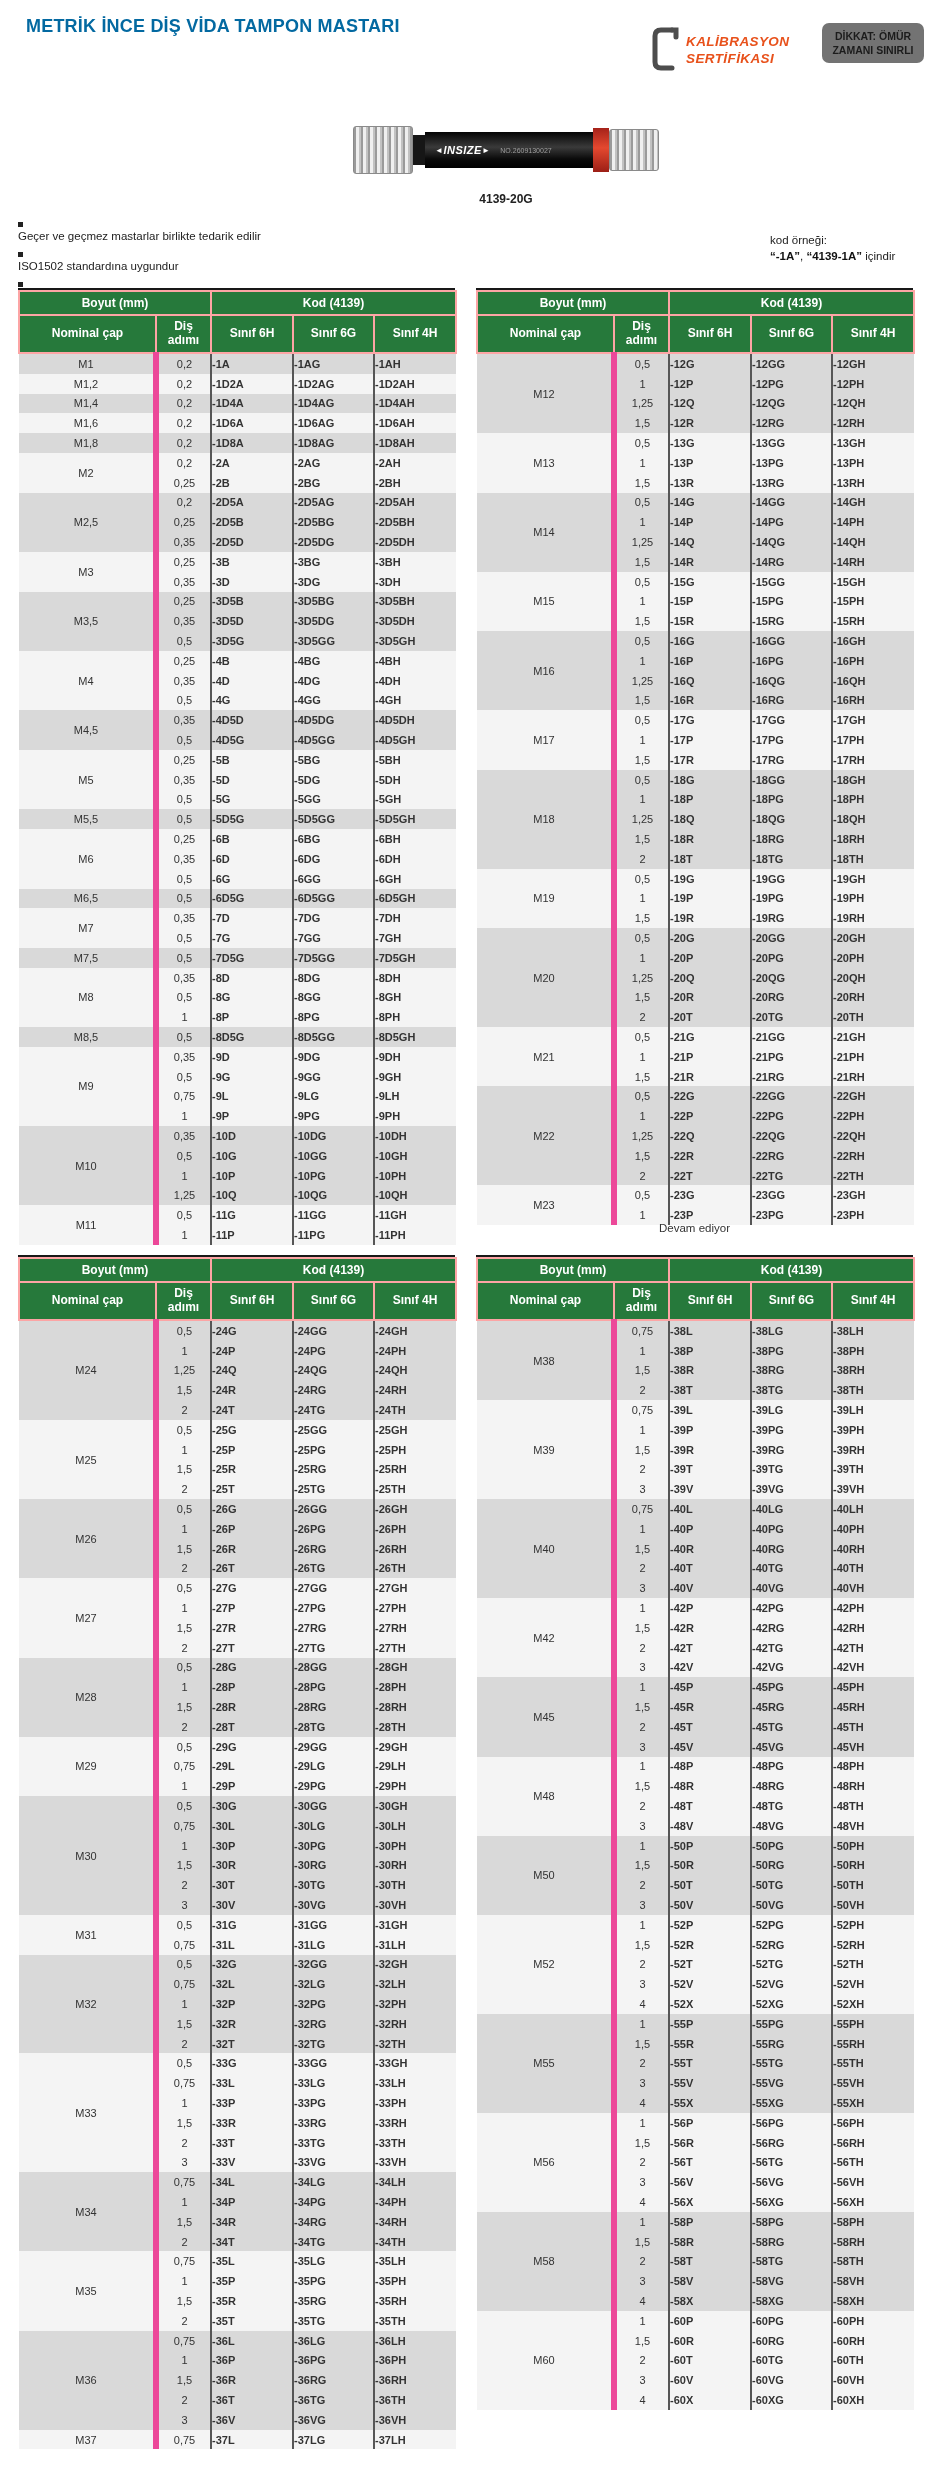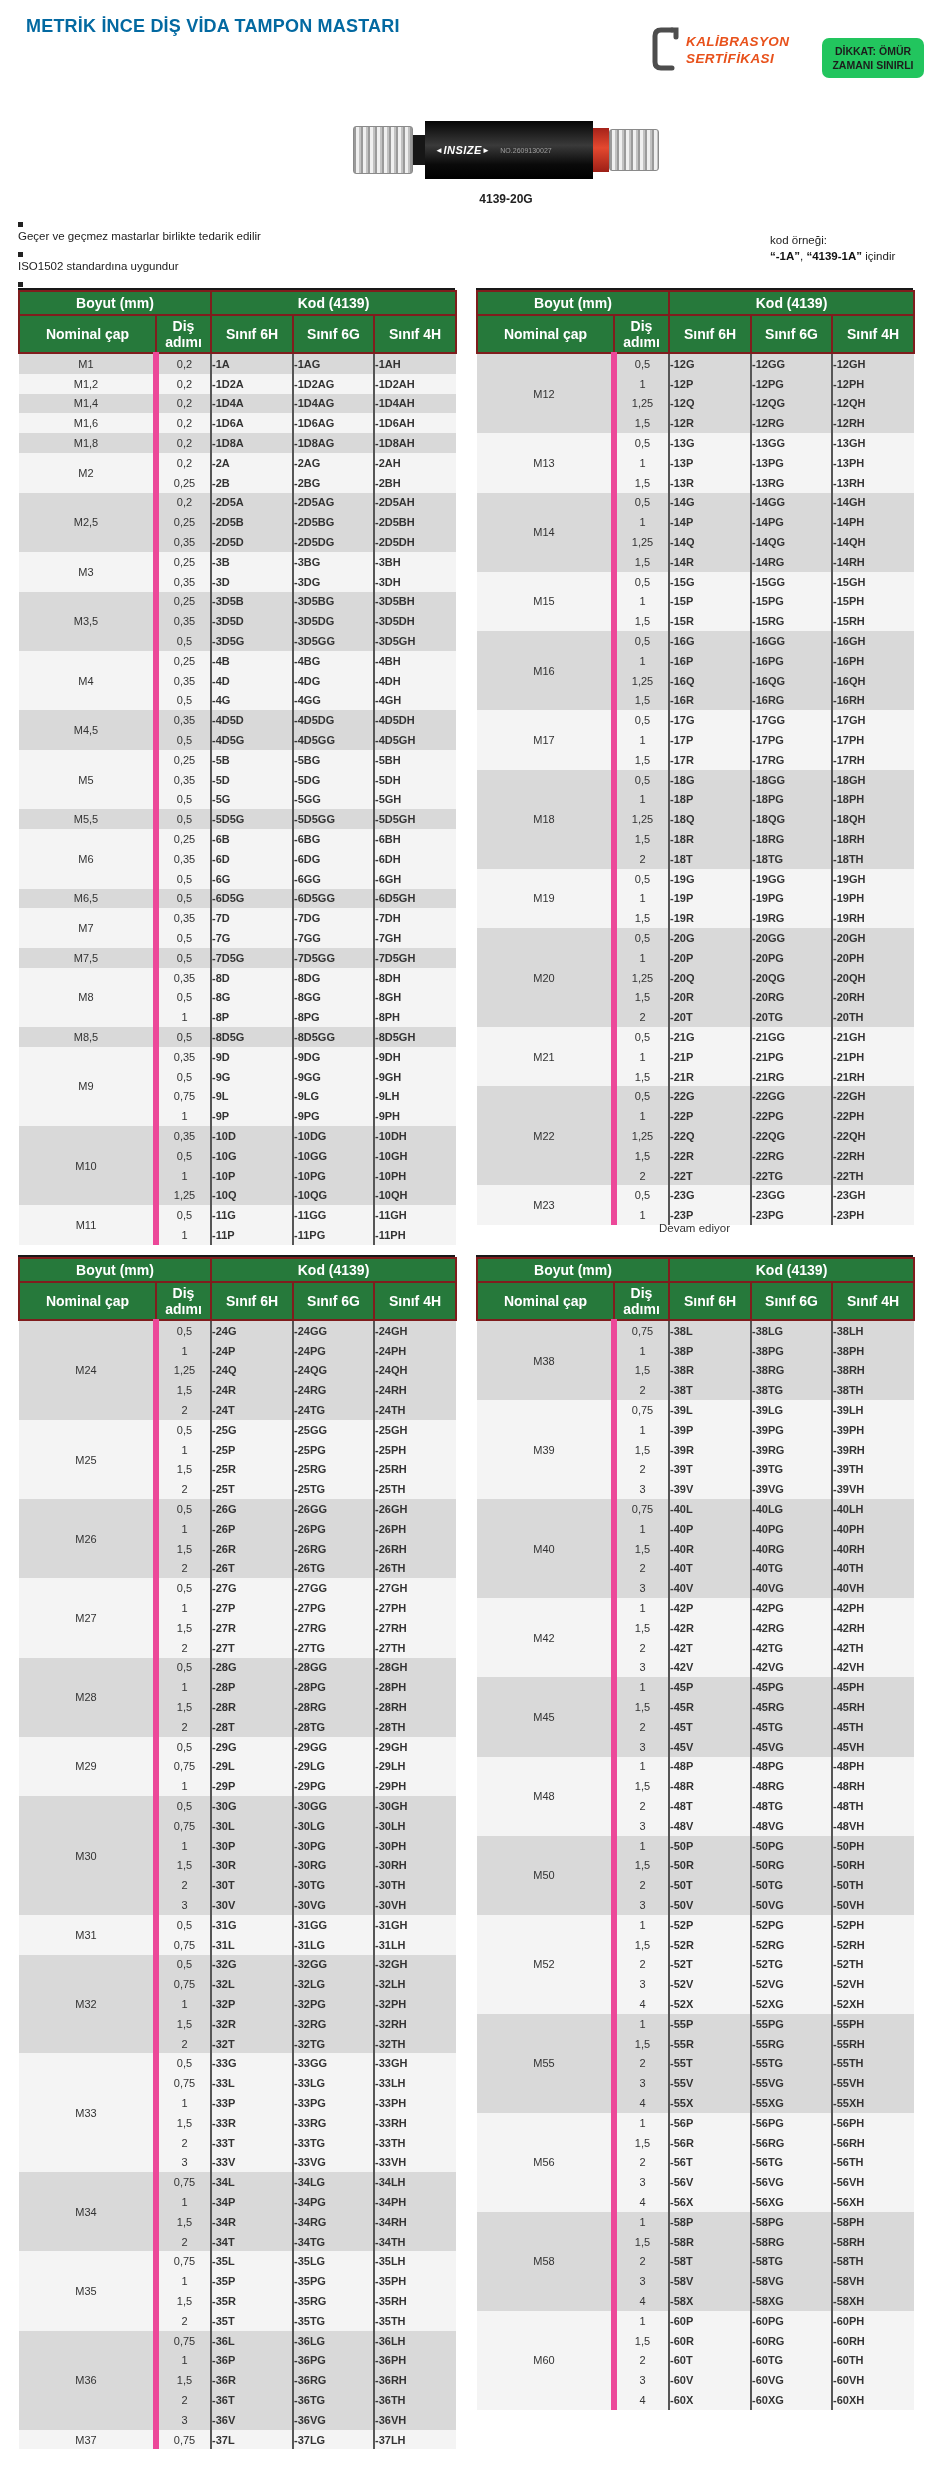--- a/index.html
+++ b/index.html
@@ -4,51 +4,51 @@
 <style>
   html,body{margin:0;padding:0;background:#ffffff;}
   body{font-family:"Liberation Sans", sans-serif;}
   #page{position:relative;width:928px;height:2465px;background:#fff;overflow:hidden;}
 
   
   .page-title{position:absolute;left:26px;top:16px;font-size:18px;font-weight:bold;color:#0369a1;letter-spacing:.2px;}
   .cert-badge{position:absolute;left:650px;top:26px;display:flex;align-items:center;gap:6px;}
   .cert-icon{flex:0 0 auto;}
   .cert-text{color:#e8511b;font-style:italic;font-weight:bold;font-size:13.5px;line-height:1.25;letter-spacing:.4px;}
-  .warn-badge{position:absolute;left:822px;top:38px;width:96px;background:#22c55e;border-radius:7px;
+  .warn-badge{position:absolute;left:822px;top:23px;width:96px;background:#737373;border-radius:7px;
               padding:6px 3px;text-align:center;font-size:10.5px;font-weight:bold;color:#1c1c1c;line-height:1.35;}
 
   
   .figure{position:absolute;left:340px;top:112px;width:332px;height:76px;display:flex;align-items:center;justify-content:center;}
   .thread{background:repeating-linear-gradient(90deg,#9a9a9a 0 2px,#efefef 2px 5px,#c2c2c2 5px 7px);
           border:1px solid #8a8a8a;border-radius:3px;}
   .thread.left{width:58px;height:46px;}
   .thread.right{width:48px;height:40px;}
   .neck{width:12px;height:30px;background:#161616;}
-  .gbody{width:168px;height:58px;background:linear-gradient(#050505,#3a3a3a 42%,#0a0a0a 75%,#000);
+  .gbody{width:168px;height:36px;background:linear-gradient(#050505,#3a3a3a 42%,#0a0a0a 75%,#000);
          display:flex;align-items:center;gap:10px;padding:0 10px;box-sizing:border-box;}
   .brand{color:#fff;font-style:italic;font-weight:bold;font-size:11px;letter-spacing:.5px;white-space:nowrap;}
   .brand .arr{font-size:8px;vertical-align:1px;}
   .serial{color:#9f9f9f;font-size:7px;white-space:nowrap;}
   .ring{width:16px;height:44px;background:linear-gradient(#a5221a,#e4482f 45%,#9c1f16);}
   .figure-caption{position:absolute;left:340px;top:192px;width:332px;text-align:center;font-size:12px;font-weight:bold;color:#222;}
 
   
   .bullets{position:absolute;left:18px;top:215px;}
   .bullet-row{display:flex;align-items:flex-start;font-size:11.5px;color:#222;line-height:18px;flex-direction:column;}
   .sq{width:5px;height:5px;background:#222;margin:7px 7px 0 0;flex:0 0 auto;}
   .code-example{position:absolute;left:770px;top:232px;font-size:11.5px;color:#222;line-height:16px;}
   .code-example b{color:#111;}
 
   
   .tblwrap{position:absolute;width:437px;border-top:2px solid #181818;}
   #w1{left:18px;top:288px;} #w2{left:476px;top:288px;}
   #w3{left:18px;top:1255px;} #w4{left:476px;top:1255px;}
   table.spec{border-collapse:collapse;table-layout:fixed;width:437px;}
-  table.spec th{background:#26793b;color:#fff;font-weight:bold;font-size:14px;border:2px solid #7f1d1d;padding:0;text-align:center;}
+  table.spec th{background:#26793b;color:#fff;font-weight:bold;font-size:12px;border:2px solid #fca5a5;padding:0;text-align:center;}
   table.spec thead tr.r1 th{height:22px;}
   table.spec thead tr.r2 th{height:36px;line-height:1.15;}
   table.spec td{padding:0;height:19.8px;font-size:11px;color:#333;vertical-align:middle;}
   td.nominal{text-align:center;border-right:6px solid #ec4899;}
   td.pitch{text-align:center;border-right:2px solid #565656;}
   td.code{font-weight:bold;color:#1b1b1b;text-align:left;padding-left:19px;}
   td.c6h,td.c6g{border-right:2px solid #565656;}
   tr.ga td{background:#d9d9d9;}
   tr.gb td{background:#f4f4f4;}
   .continues{position:absolute;left:476px;top:1222px;width:437px;text-align:center;font-size:11.5px;color:#333;}

